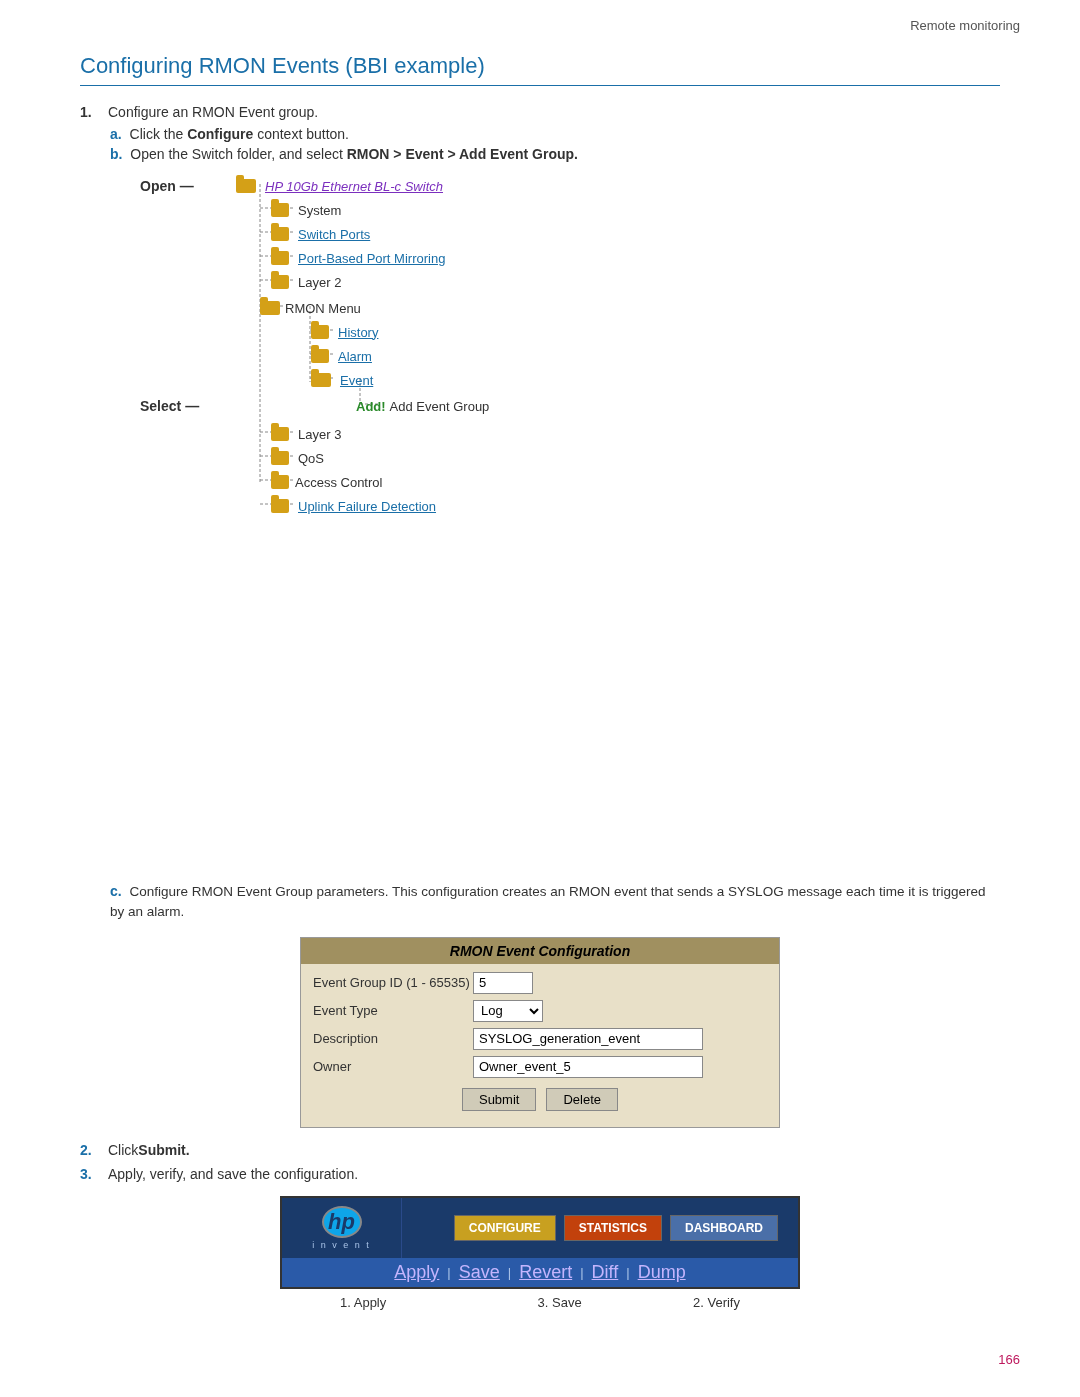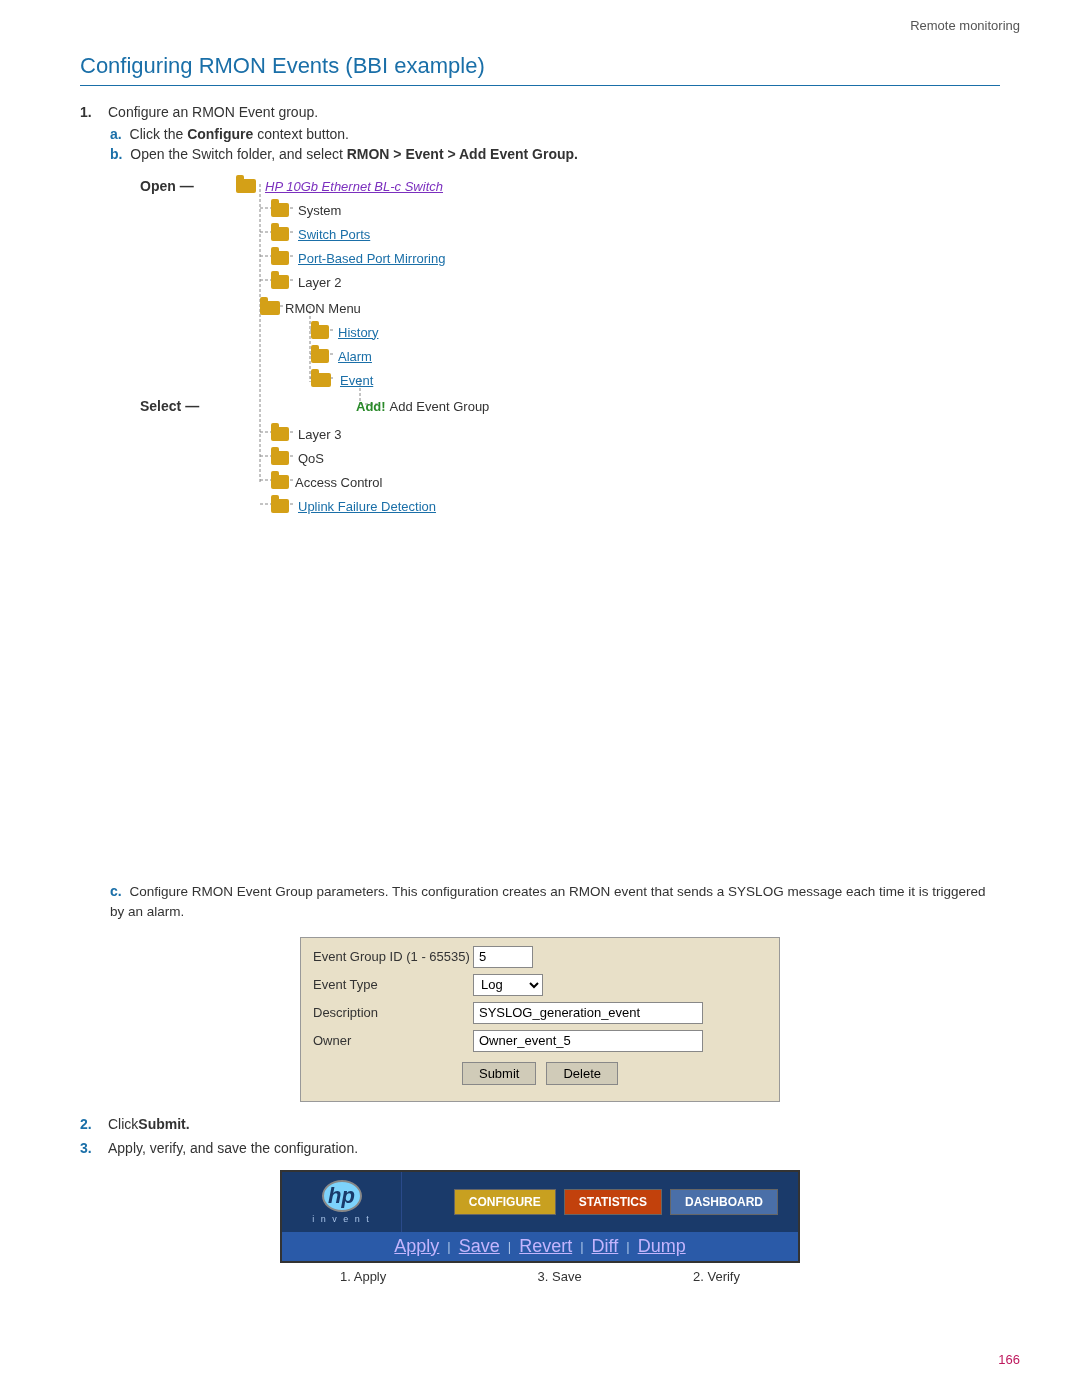--- a/index.html
+++ b/index.html
@@ -187,21 +187,21 @@
       align-items: center;
       justify-content: center;
       width: 120px;
       border-right: 1px solid #2a4a8a;
     }
 
     .hp-logo-circle {
       width: 40px;
       height: 40px;
       border-radius: 50%;
-      background: #7dd3fc;
+      background: #0ea5e9;
       display: flex;
       align-items: center;
       justify-content: center;
       font-size: 22px;
       font-weight: bold;
       color: #1a3a6a;
       font-style: italic;
       border: 2px solid #888;
     }
 
@@ -428,20 +428,21 @@
     </div>
     <div style="height:360px;"></div>
   </div>
 
   <div style="padding-left:30px; margin-bottom:10px;">
     <span class="alpha-label c-step">c.</span>
     <span style="font-size:13.5px; line-height:1.5;">Configure RMON Event Group parameters. This configuration creates an RMON event that sends a SYSLOG message each time it is triggered by an alarm.</span>
   </div>
 
   <div class="rmon-config-box">
+    <div class="rmon-config-title">RMON Event Configuration</div>
     <div class="rmon-form">
 
       <div class="form-row">
         <span class="form-label">Event Group ID (1 - 65535)</span>
         <input class="form-input form-input-short" type="text" value="5" style="">
       </div>
 
       <div class="form-row">
         <span class="form-label">Event Type</span>
         <select class="form-select">

